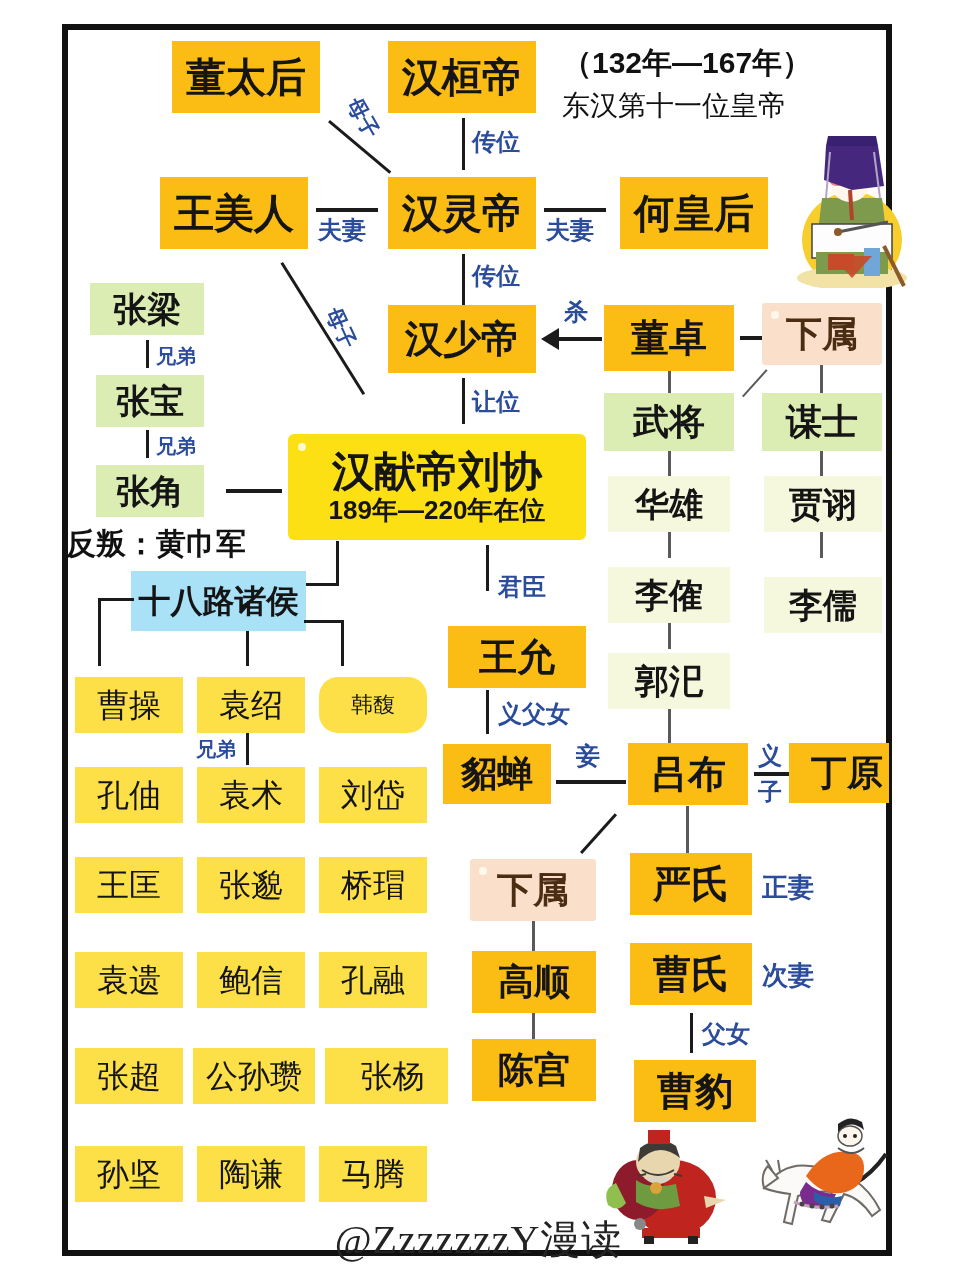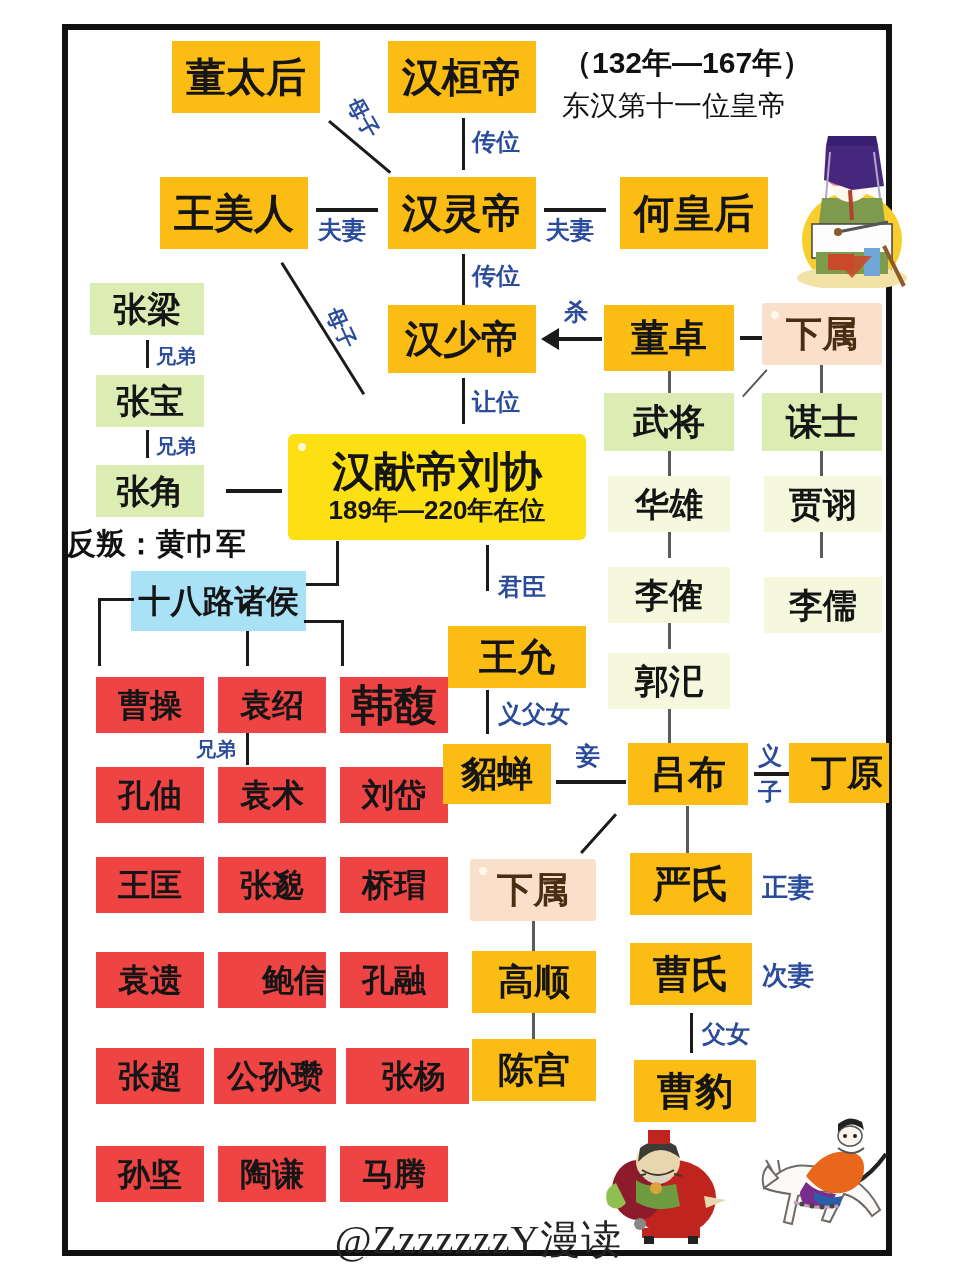--- a/index.html
+++ b/index.html
@@ -7,21 +7,21 @@
   #frame{position:relative;width:957px;height:1280px;overflow:hidden;background:#fff;}
   #border{position:absolute;left:62px;top:24px;width:830px;height:1232px;border:6px solid #111;box-sizing:border-box;}
 
   .node{position:absolute;display:flex;align-items:center;justify-content:center;
         box-sizing:border-box;line-height:1;white-space:nowrap;}
   .yl{background:#FBBC14;color:#151515;font-weight:bold;}
   .yl-bright{background:#FCE013;color:#151515;font-weight:bold;}
   .gn{background:#DCEDB4;color:#151515;font-weight:bold;}
   .gn-pale{background:#F5F8DC;color:#151515;font-weight:bold;}
   .bl{background:#A9E1F7;color:#151515;font-weight:bold;}
-  .bl-pale{background:#ef4444;color:#151515;font-weight:bold;margin-left:21px;}
+  .bl-pale{background:#fde047;color:#151515;font-weight:normal;}
   .pk{background:#FAE0CA;color:#4A2D12;font-weight:bold;}
 
   .rel{position:absolute;color:#2B4C9B;font-weight:bold;white-space:nowrap;line-height:1;}
   .rel-v{position:absolute;color:#2B4C9B;font-weight:bold;line-height:0.95;text-align:center;}
   .plain{position:absolute;color:#111;font-weight:bold;white-space:nowrap;line-height:1;}
 
   .ln{position:absolute;background:#1b1b1b;}
   .ln-g{position:absolute;background:#5a5a5a;}
   .diag{position:absolute;transform-origin:0 0;background:#1b1b1b;height:3px;}
 
@@ -235,21 +235,21 @@
   <div class="rel" style="left:196px;top:739px;font-size:20px;">
     <span>兄弟</span>
   </div>
 
   <div class="node bl-pale" style="left:75px;top:677px;width:108px;height:56px;font-size:32px;">
       <span>曹操</span>
     </div>
   <div class="node bl-pale" style="left:197px;top:677px;width:108px;height:56px;font-size:32px;">
       <span>袁绍</span>
     </div>
-  <div class="node bl-pale" style="left:319px;top:677px;width:108px;height:56px;font-size:43px;">
+  <div class="node bl-pale" style="left:319px;top:677px;width:108px;height:56px;font-size:22px;border-radius:19px;">
       <span>韩馥</span>
     </div>
 
   <div class="node bl-pale" style="left:75px;top:767px;width:108px;height:56px;font-size:32px;">
       <span>孔伷</span>
     </div>
   <div class="node bl-pale" style="left:197px;top:767px;width:108px;height:56px;font-size:32px;">
       <span>袁术</span>
     </div>
   <div class="node bl-pale" style="left:319px;top:767px;width:108px;height:56px;font-size:32px;">
@@ -262,21 +262,21 @@
   <div class="node bl-pale" style="left:197px;top:857px;width:108px;height:56px;font-size:32px;">
       <span>张邈</span>
     </div>
   <div class="node bl-pale" style="left:319px;top:857px;width:108px;height:56px;font-size:32px;">
       <span>桥瑁</span>
     </div>
 
   <div class="node bl-pale" style="left:75px;top:952px;width:108px;height:56px;font-size:32px;">
       <span>袁遗</span>
     </div>
-  <div class="node bl-pale" style="left:197px;top:952px;width:108px;height:56px;font-size:32px;justify-content:flex-end;">
+  <div class="node bl-pale" style="left:197px;top:952px;width:108px;height:56px;font-size:32px;">
       <span>鲍信</span>
     </div>
   <div class="node bl-pale" style="left:319px;top:952px;width:108px;height:56px;font-size:32px;">
       <span>孔融</span>
     </div>
 
   <div class="node bl-pale" style="left:75px;top:1048px;width:108px;height:56px;font-size:32px;">
       <span>张超</span>
     </div>
   <div class="node bl-pale" style="left:193px;top:1048px;width:122px;height:56px;font-size:32px;">

